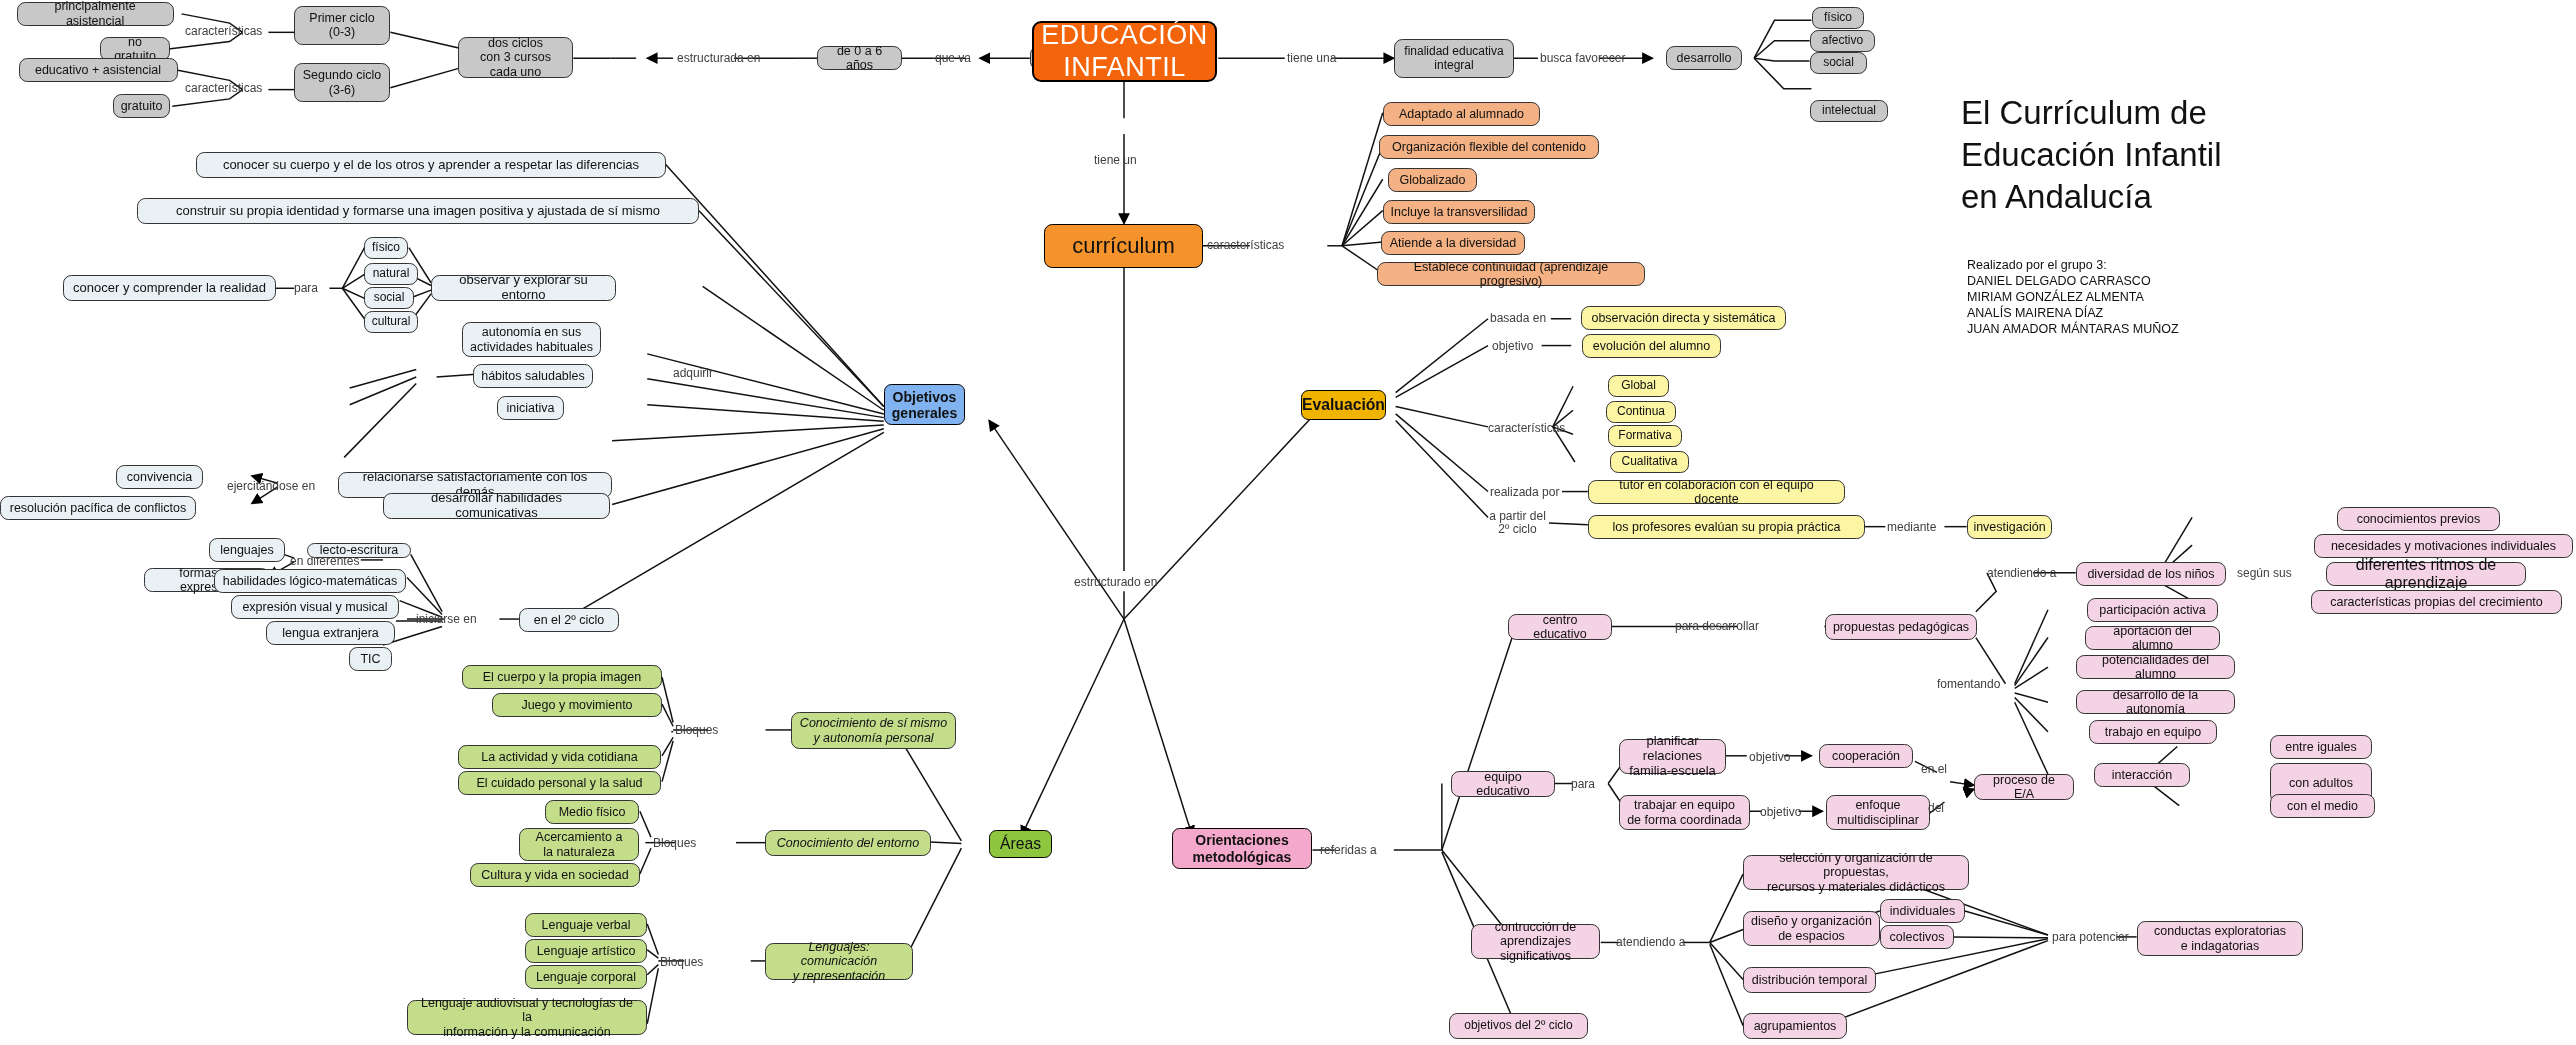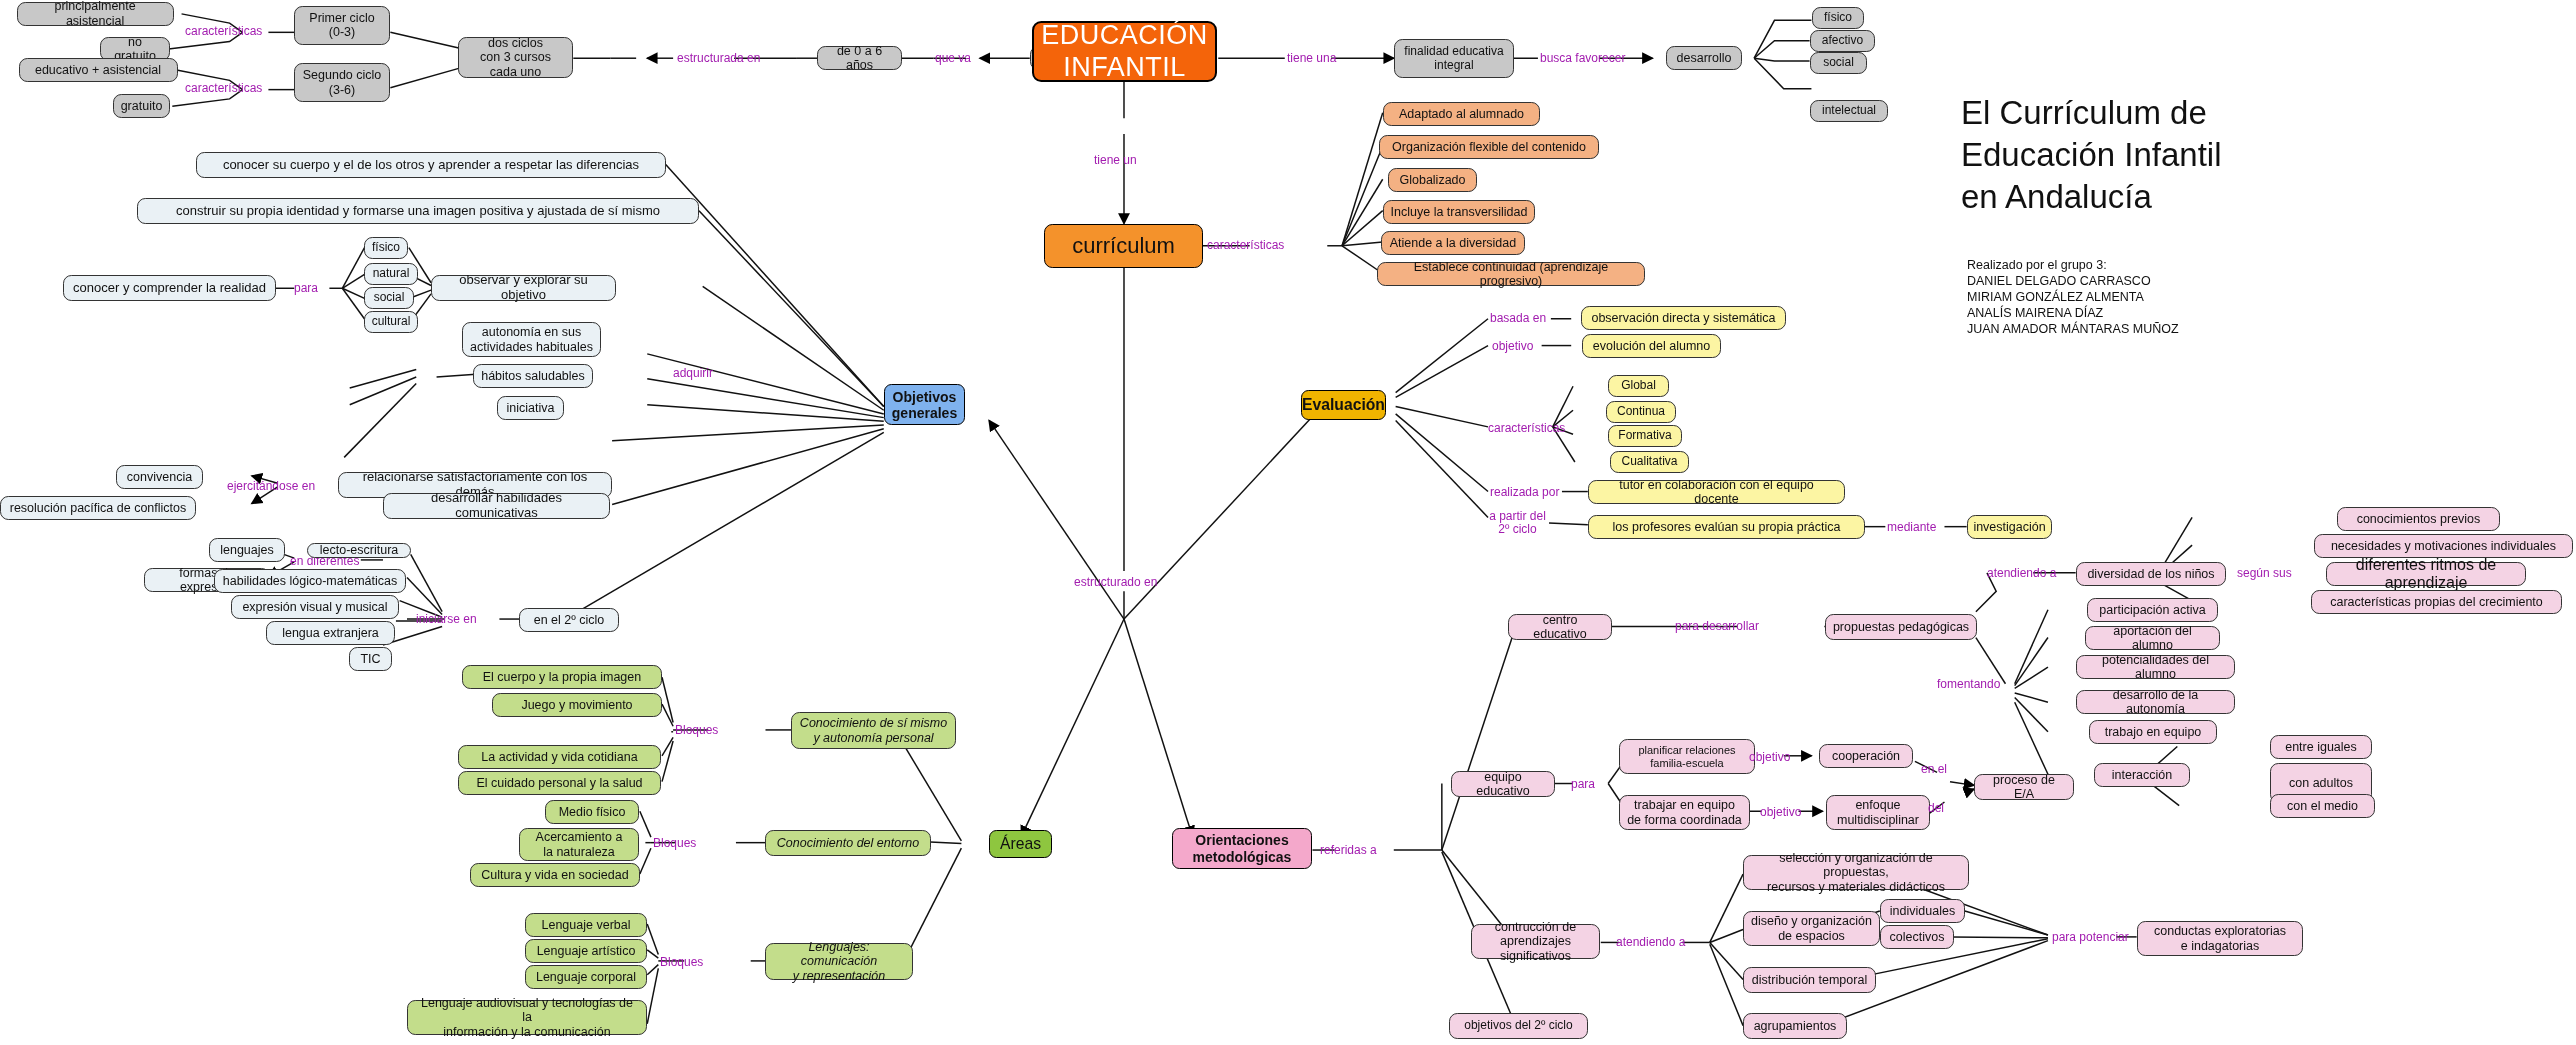--- a/index.html
+++ b/index.html
@@ -8,21 +8,21 @@
   svg.links{position:absolute;left:0;top:0;width:2576px;height:1045px;pointer-events:none;}
   .node{position:absolute;box-sizing:border-box;border:1.5px solid #222;border-radius:8.3px;
         display:flex;align-items:center;justify-content:center;text-align:center;
         line-height:1.15;padding:2.8px 6.5px;color:#111;}
   .grey{background:#c8c8c8;border-color:#333;}
   .blue-lt{background:#eaf1f5;border-color:#333;}
   .orange{background:#f4b183;border-color:#333;}
   .yellow{background:#fcf5a3;border-color:#333;}
   .green{background:#c3dd8b;border-color:#333;}
   .pink{background:#f4d3e4;border-color:#333;}
-  .lbl{position:absolute;color:#a21caf;white-space:nowrap;background:transparent;}
+  .lbl{position:absolute;color:#404040;white-space:nowrap;background:transparent;}
   .lbl.two{white-space:normal;text-align:center;line-height:1.12;}
   .main-title{background:#f4640a;border:2.8px solid #000;border-radius:9.2px;color:#fff;
     font-size:27px;letter-spacing:0.5px;}
   .curr{background:#f4922b;border:1.8px solid #000;border-radius:8.3px;font-size:22px;color:#111;}
   .areas{background:#8ec63f;border:1.8px solid #000;border-radius:7.4px;font-size:15.7px;}
   .eval{background:#f0b400;border:1.8px solid #000;border-radius:7.4px;font-size:15.7px;font-weight:bold;}
   .orient{background:#f4a8cb;border:1.8px solid #000;border-radius:7.4px;font-size:14px;font-weight:bold;}
   .objg{background:#7fb2ee;border:1.8px solid #000;border-radius:7.4px;font-size:14px;font-weight:bold;align-items:flex-end;}
   .italic{font-style:italic;}
   #doc-title{position:absolute;font-size:33px;line-height:1.28;color:#111;}
@@ -290,21 +290,21 @@
 
   <div class="node blue-lt" style="left:196px;top:152px;width:470px;height:26px;font-size:13px;">conocer su cuerpo y el de los otros y aprender a respetar las diferencias</div>
   <div class="node blue-lt" style="left:137px;top:198px;width:562px;height:26px;font-size:13px;">construir su propia identidad y formarse una imagen positiva y ajustada de sí mismo</div>
 
   <div class="node blue-lt" style="left:63px;top:275px;width:213px;height:26px;font-size:13px;">conocer y comprender la realidad</div>
   <div class="lbl" style="left:294px;top:281px;font-size:12px;">para</div>
   <div class="node blue-lt" style="left:364px;top:237px;width:44px;height:22px;font-size:12px;">físico</div>
   <div class="node blue-lt" style="left:364px;top:263px;width:54px;height:22px;font-size:12px;">natural</div>
   <div class="node blue-lt" style="left:364px;top:287px;width:50px;height:22px;font-size:12px;">social</div>
   <div class="node blue-lt" style="left:364px;top:311px;width:54px;height:22px;font-size:12px;">cultural</div>
-  <div class="node blue-lt" style="left:431px;top:275px;width:185px;height:26px;font-size:13px;">observar y explorar su objetivo</div>
+  <div class="node blue-lt" style="left:431px;top:275px;width:185px;height:26px;font-size:13px;">observar y explorar su entorno</div>
 
   <div class="node blue-lt" style="left:462px;top:322px;width:139px;height:35px;font-size:12.5px;">
       <span style="white-space:pre-line">autonomía en sus
 actividades habituales</span>
     </div>
   <div class="node blue-lt" style="left:473px;top:364px;width:120px;height:24px;font-size:12.5px;">hábitos saludables</div>
   <div class="node blue-lt" style="left:497px;top:396px;width:67px;height:24px;font-size:12.5px;">iniciativa</div>
   <div class="lbl" style="left:673px;top:366px;font-size:12px;">adquirir</div>
 
   <div class="node blue-lt" style="left:116px;top:465px;width:87px;height:24px;font-size:12.5px;">convivencia</div>
@@ -411,21 +411,21 @@
   <div class="node pink" style="left:2076px;top:690px;width:159px;height:24px;font-size:12.5px;">desarrollo de la autonomía</div>
   <div class="node pink" style="left:2089px;top:720px;width:128px;height:24px;font-size:12.5px;">trabajo en equipo</div>
   <div class="node pink" style="left:2094px;top:763px;width:96px;height:24px;font-size:12.5px;">interacción</div>
 
   <div class="node pink" style="left:2270px;top:735px;width:102px;height:24px;font-size:12.5px;">entre iguales</div>
   <div class="node pink" style="left:2270px;top:763px;width:102px;height:40px;font-size:12.5px;">con adultos</div>
   <div class="node pink" style="left:2270px;top:794px;width:105px;height:24px;font-size:12.5px;">con el medio</div>
 
   <div class="node pink" style="left:1451px;top:771px;width:104px;height:26px;font-size:12.5px;">equipo educativo</div>
   <div class="lbl" style="left:1571px;top:777px;font-size:12px;">para</div>
-  <div class="node pink" style="left:1619px;top:739px;width:136px;height:35px;font-size:11px;">
+  <div class="node pink" style="left:1619px;top:739px;width:107px;height:35px;font-size:13px;">
       <span style="white-space:pre-line">planificar relaciones
 familia-escuela</span>
     </div>
   <div class="node pink" style="left:1619px;top:795px;width:131px;height:35px;font-size:12.5px;">
       <span style="white-space:pre-line">trabajar en equipo
 de forma coordinada</span>
     </div>
   <div class="lbl" style="left:1749px;top:750px;font-size:12px;">objetivo</div>
   <div class="lbl" style="left:1760px;top:805px;font-size:12px;">objetivo</div>
   <div class="node pink" style="left:1819px;top:744px;width:94px;height:24px;font-size:12.5px;">cooperación</div>

